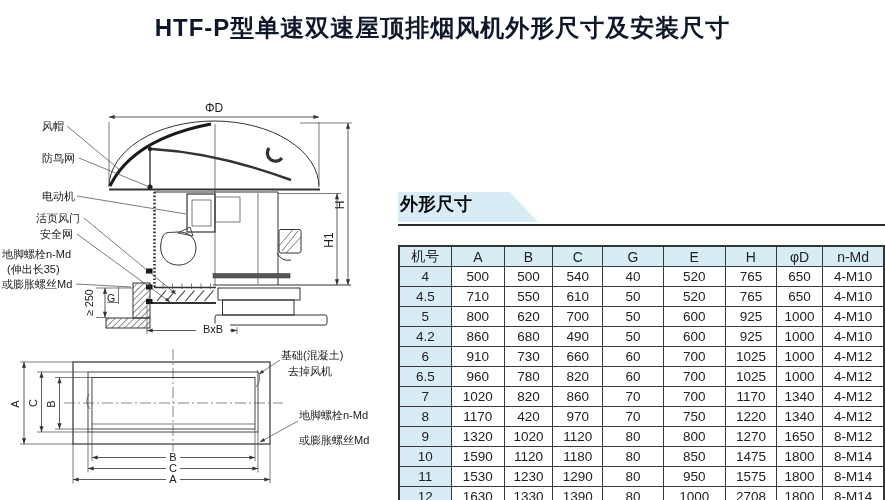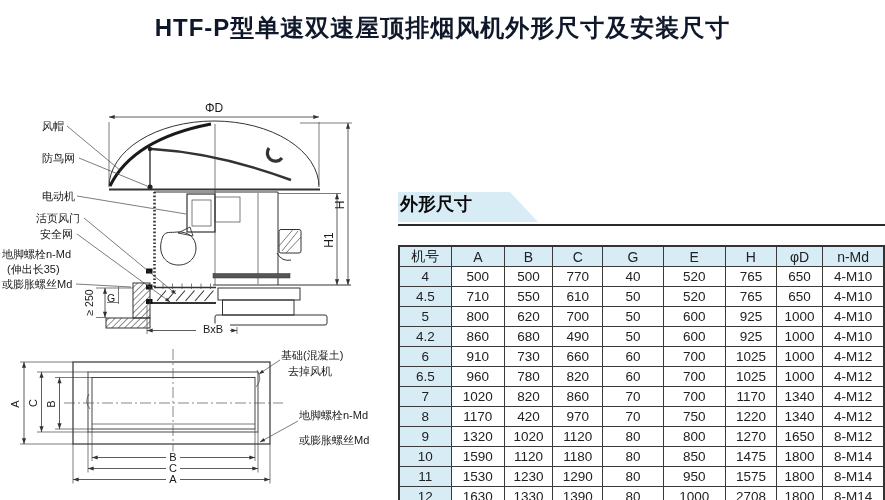--- a/index.html
+++ b/index.html
@@ -239,21 +239,21 @@
           <th>H</th>
           <th>φD</th>
           <th>n-Md</th>
         </tr>
     </thead>
     <tbody id="tbody">
         <tr>
           <td class="first">4</td>
           <td>500</td>
           <td>500</td>
-          <td>770</td>
+          <td>540</td>
           <td>40</td>
           <td>520</td>
           <td>765</td>
           <td>650</td>
           <td>4-M10</td>
         </tr>
         <tr>
           <td class="first">4.5</td>
           <td>710</td>
           <td>550</td>

